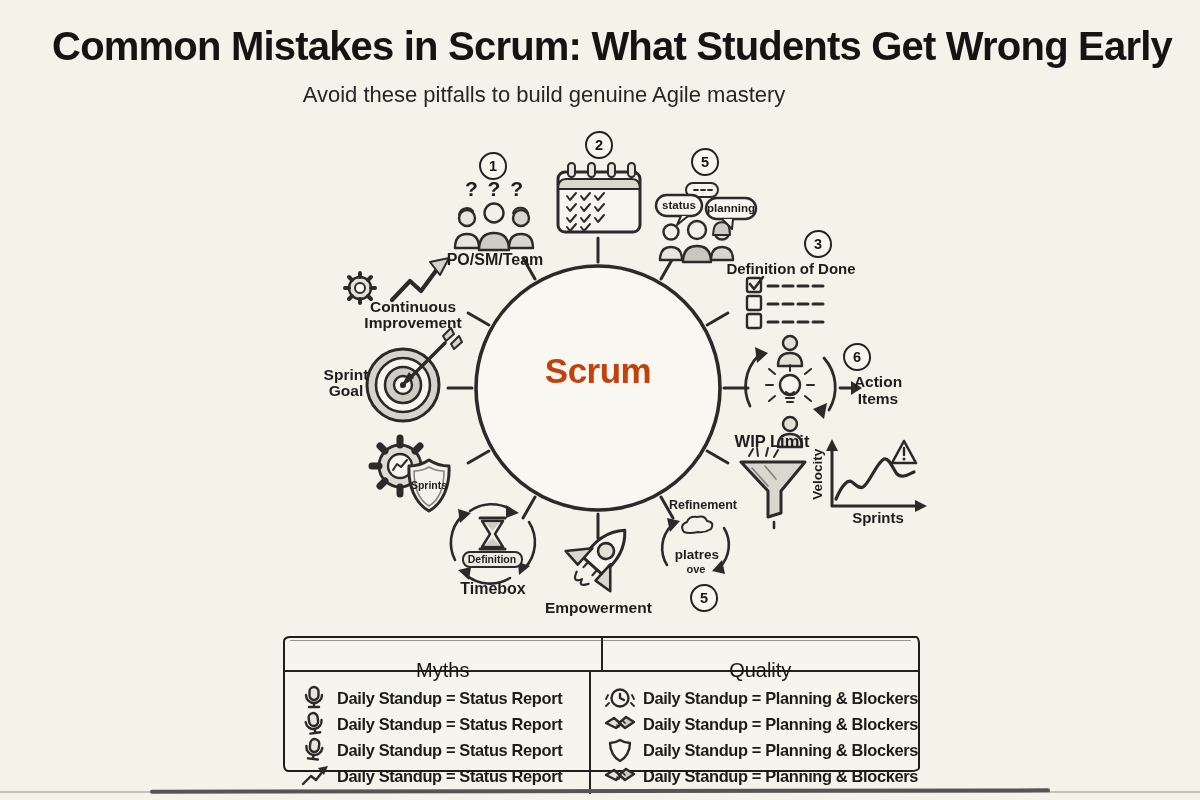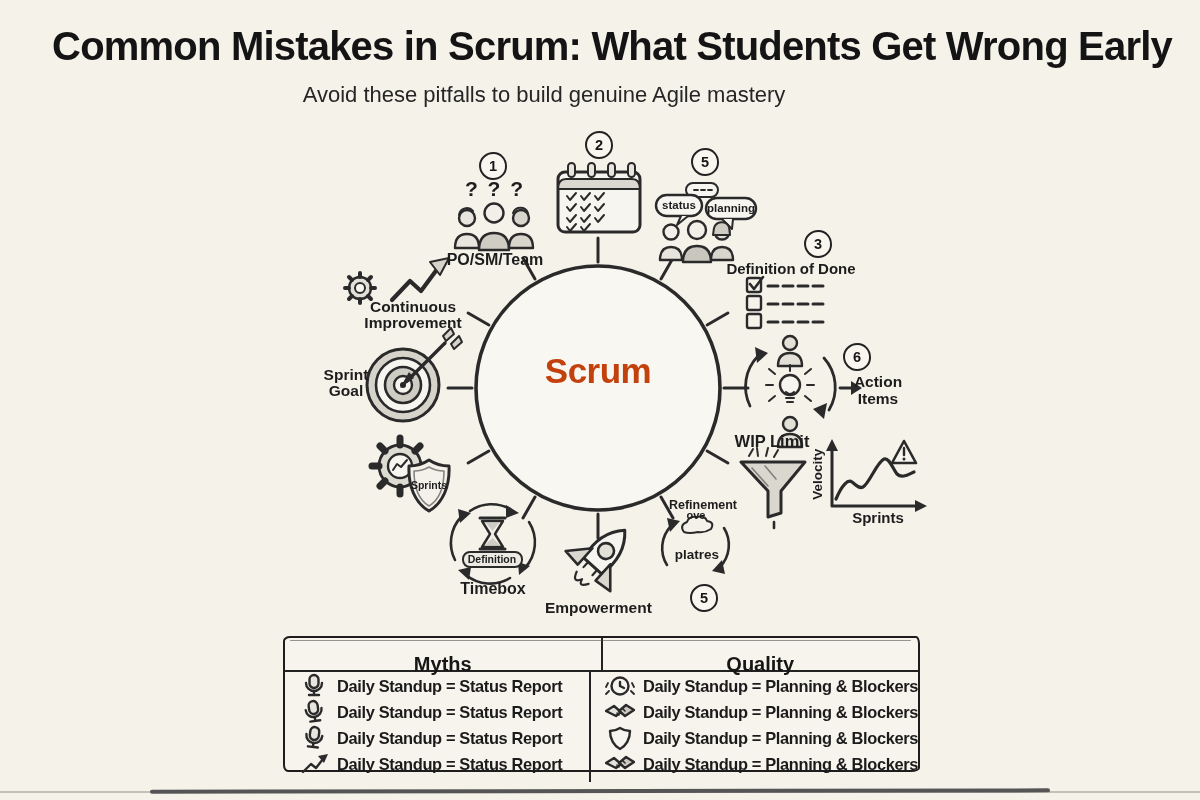--- a/index.html
+++ b/index.html
@@ -17,25 +17,25 @@
          justify-content:center;font-weight:bold;font-size:14.5px;color:#161616;background:rgba(250,248,242,.6);}
   .ctext{position:absolute;left:498px;width:200px;text-align:center;font-weight:800;
          font-size:35px;color:#c2410c;letter-spacing:-0.5px;}
   
   .mrtable{position:absolute;left:283px;top:636px;width:637px;height:136px;
          border:2.6px solid #1d1d1d;border-radius:7px 4px 9px 5px/5px 8px 4px 7px;
          display:flex;flex-direction:column;background:#f7f4ed;box-sizing:border-box;}
   .mrtable::before{content:"";position:absolute;left:5px;right:7px;top:2px;
          border-top:1.6px solid #444;opacity:.55;border-radius:2px;}
   .thead{display:flex;height:32px;border-bottom:2.4px solid #222;}
-  .th{flex:1;text-align:center;font-weight:700;font-size:20px;padding-top:15px;color:#161616;}
+  .th{flex:1;text-align:center;font-weight:400;font-size:20px;padding-top:21px;color:#161616;}
   .thL{border-right:2.4px solid #222;}
   .tbody{display:flex;flex:1;}
   .tcol{flex:1;display:flex;flex-direction:column;justify-content:space-around;
-        padding:1px 0 5px 0;}
+        padding:13px 0 5px 0;}
   .tcolL{border-right:2.4px solid #222;}
   .trow{display:flex;align-items:center;gap:8px;padding-left:14px;}
   .ticn{width:30px;height:26px;flex:none;display:flex;align-items:center;justify-content:center;}
   .ttxt{font-weight:bold;font-size:16.4px;letter-spacing:-0.35px;color:#1b1b1b;white-space:nowrap;}
   .bottomline{position:absolute;left:150px;top:789px;width:900px;height:4px;background:#555;
         border-radius:3px;transform:rotate(-0.08deg);}
   .bottomline2{position:absolute;left:0;top:791px;width:1200px;height:2px;background:#9a9790;opacity:.55;}
 </style>
 </head>
 <body>
@@ -256,21 +256,21 @@
 
   <div class="lbl" style="left:852px;top:374px;width:52px;font-size:15.5px">Action</div>
   <div class="lbl" style="left:852px;top:391px;width:52px;font-size:15.5px">Items</div>
 
   <div class="lbl" style="left:732px;top:433px;width:80px;font-size:16.5px">WIP Limit</div>
 
   <div class="lbl" style="left:788px;top:467px;width:60px;font-size:13.5px;transform:rotate(-90deg)">Velocity</div>
   <div class="lbl" style="left:843px;top:510px;width:70px;font-size:15px">Sprints</div>
 
   <div class="lbl" style="left:663px;top:499px;width:80px;font-size:12.5px">Refinement</div>
-  <div class="lbl" style="left:676px;top:510px;width:40px;font-size:11px">ove</div>
+  <div class="lbl" style="left:676px;top:564px;width:40px;font-size:11px">ove</div>
   <div class="lbl" style="left:668px;top:548px;width:58px;font-size:13.5px">platres</div>
 
   <div class="lbl" style="left:545px;top:600px;width:106px;font-size:15.5px">Empowerment</div>
 
   <div class="lbl" style="left:462px;top:554px;width:60px;font-size:10.5px">Definition</div>
   <div class="lbl" style="left:452px;top:581px;width:82px;font-size:16px">Timebox</div>
 
   <div class="lbl" style="left:404px;top:480px;width:50px;font-size:10.5px">Sprints</div>
 
   <div class="lbl" style="left:316px;top:367px;width:60px;font-size:15.5px">Sprint</div>

